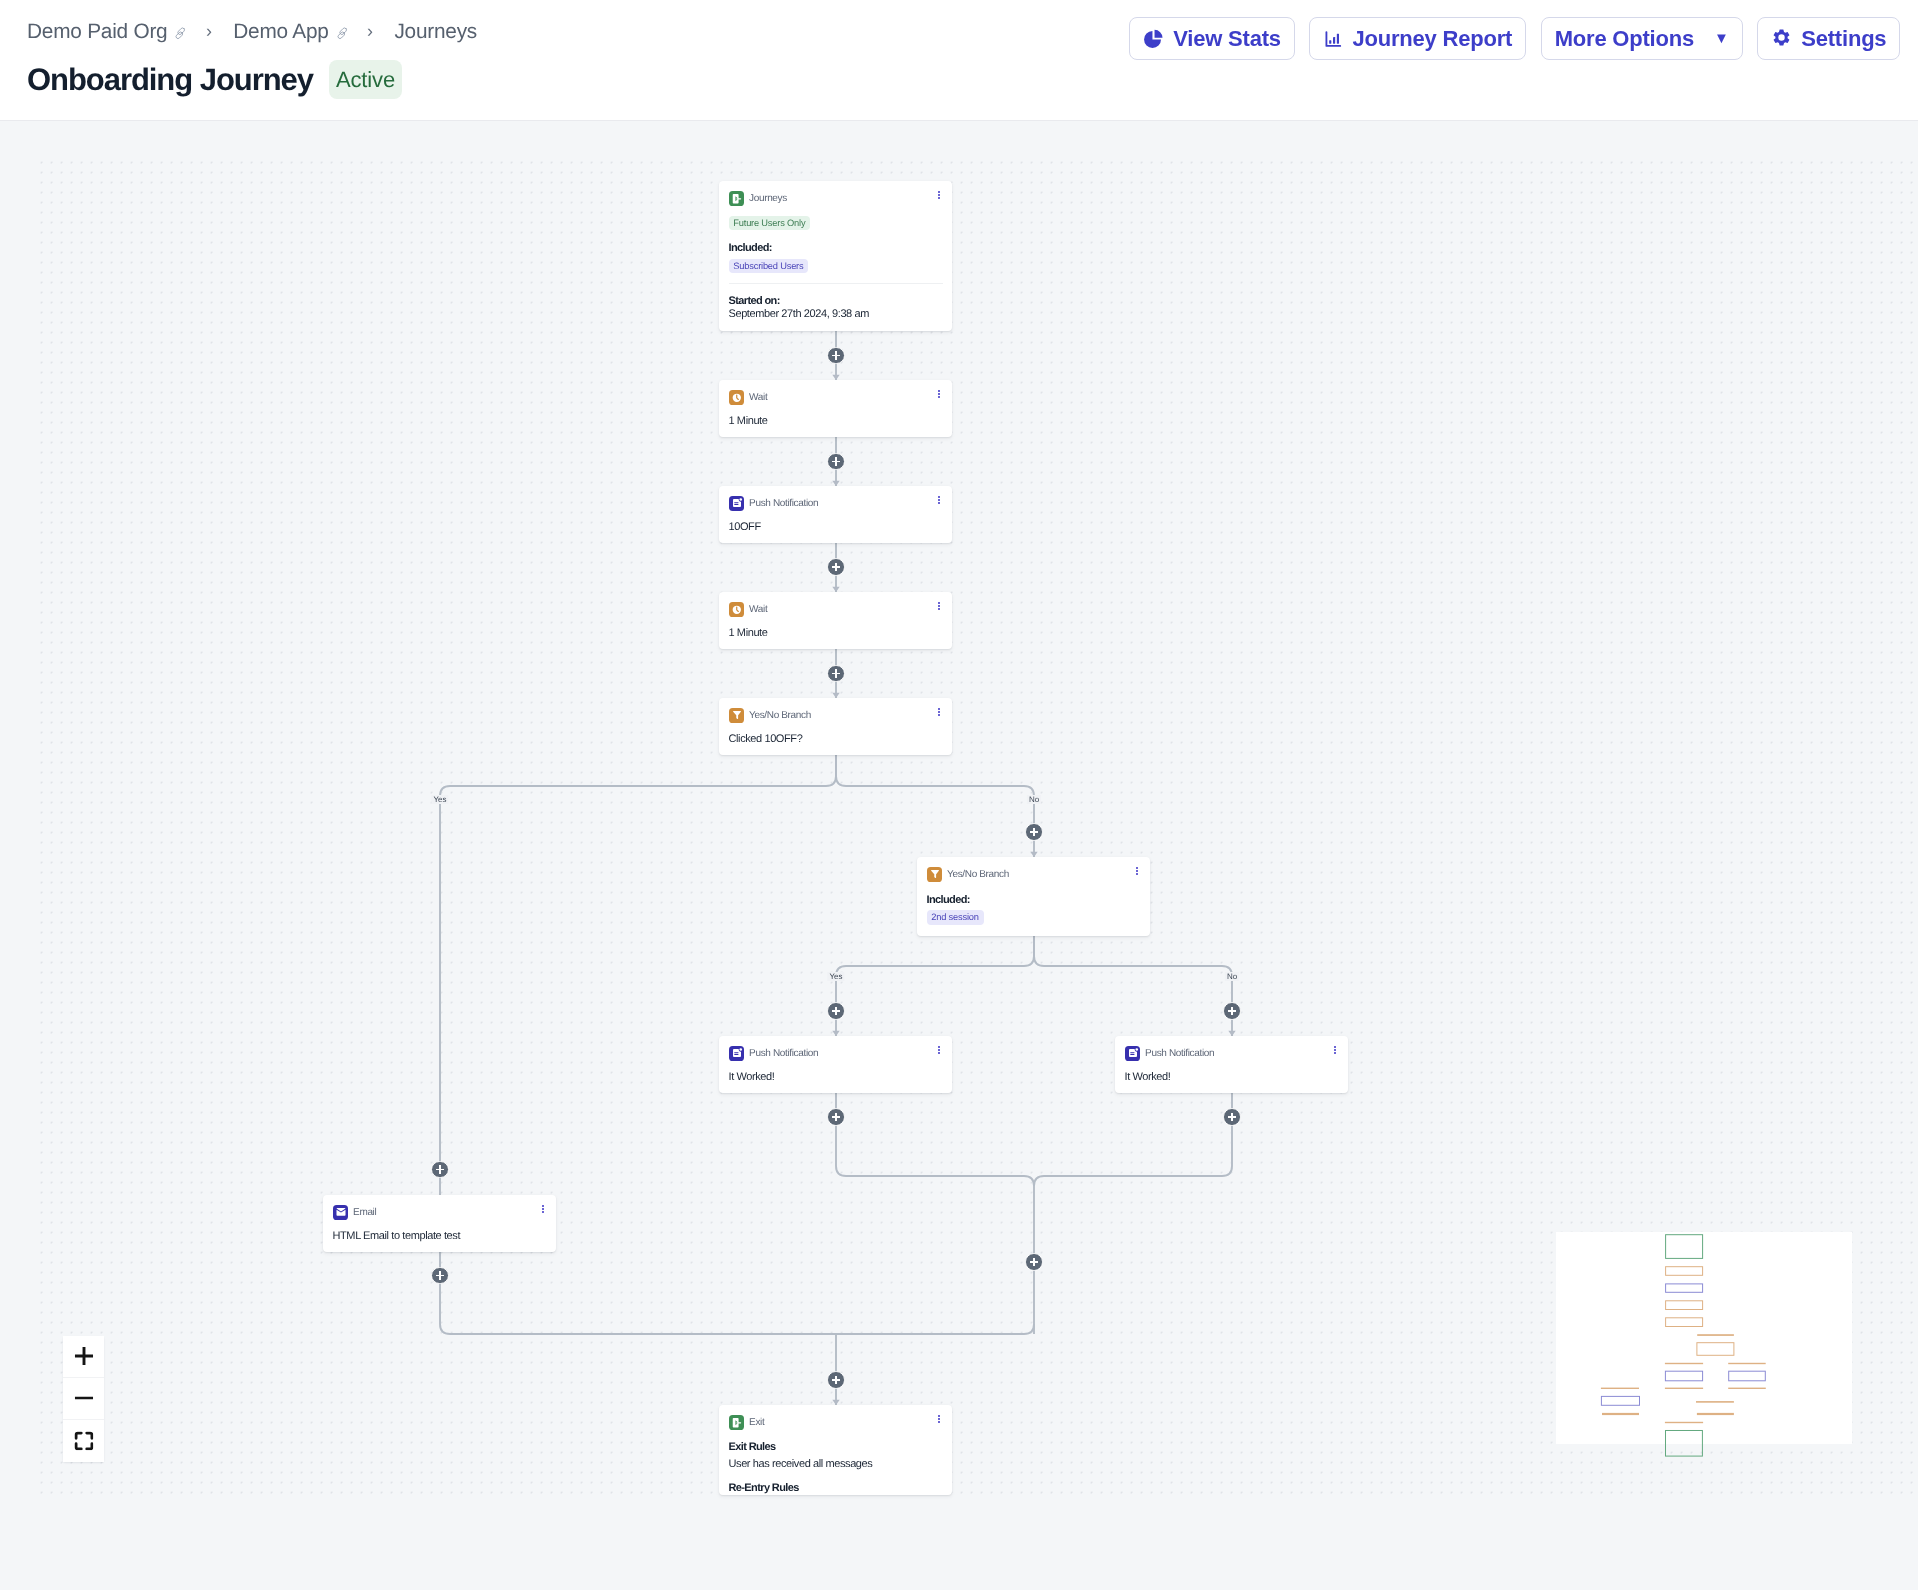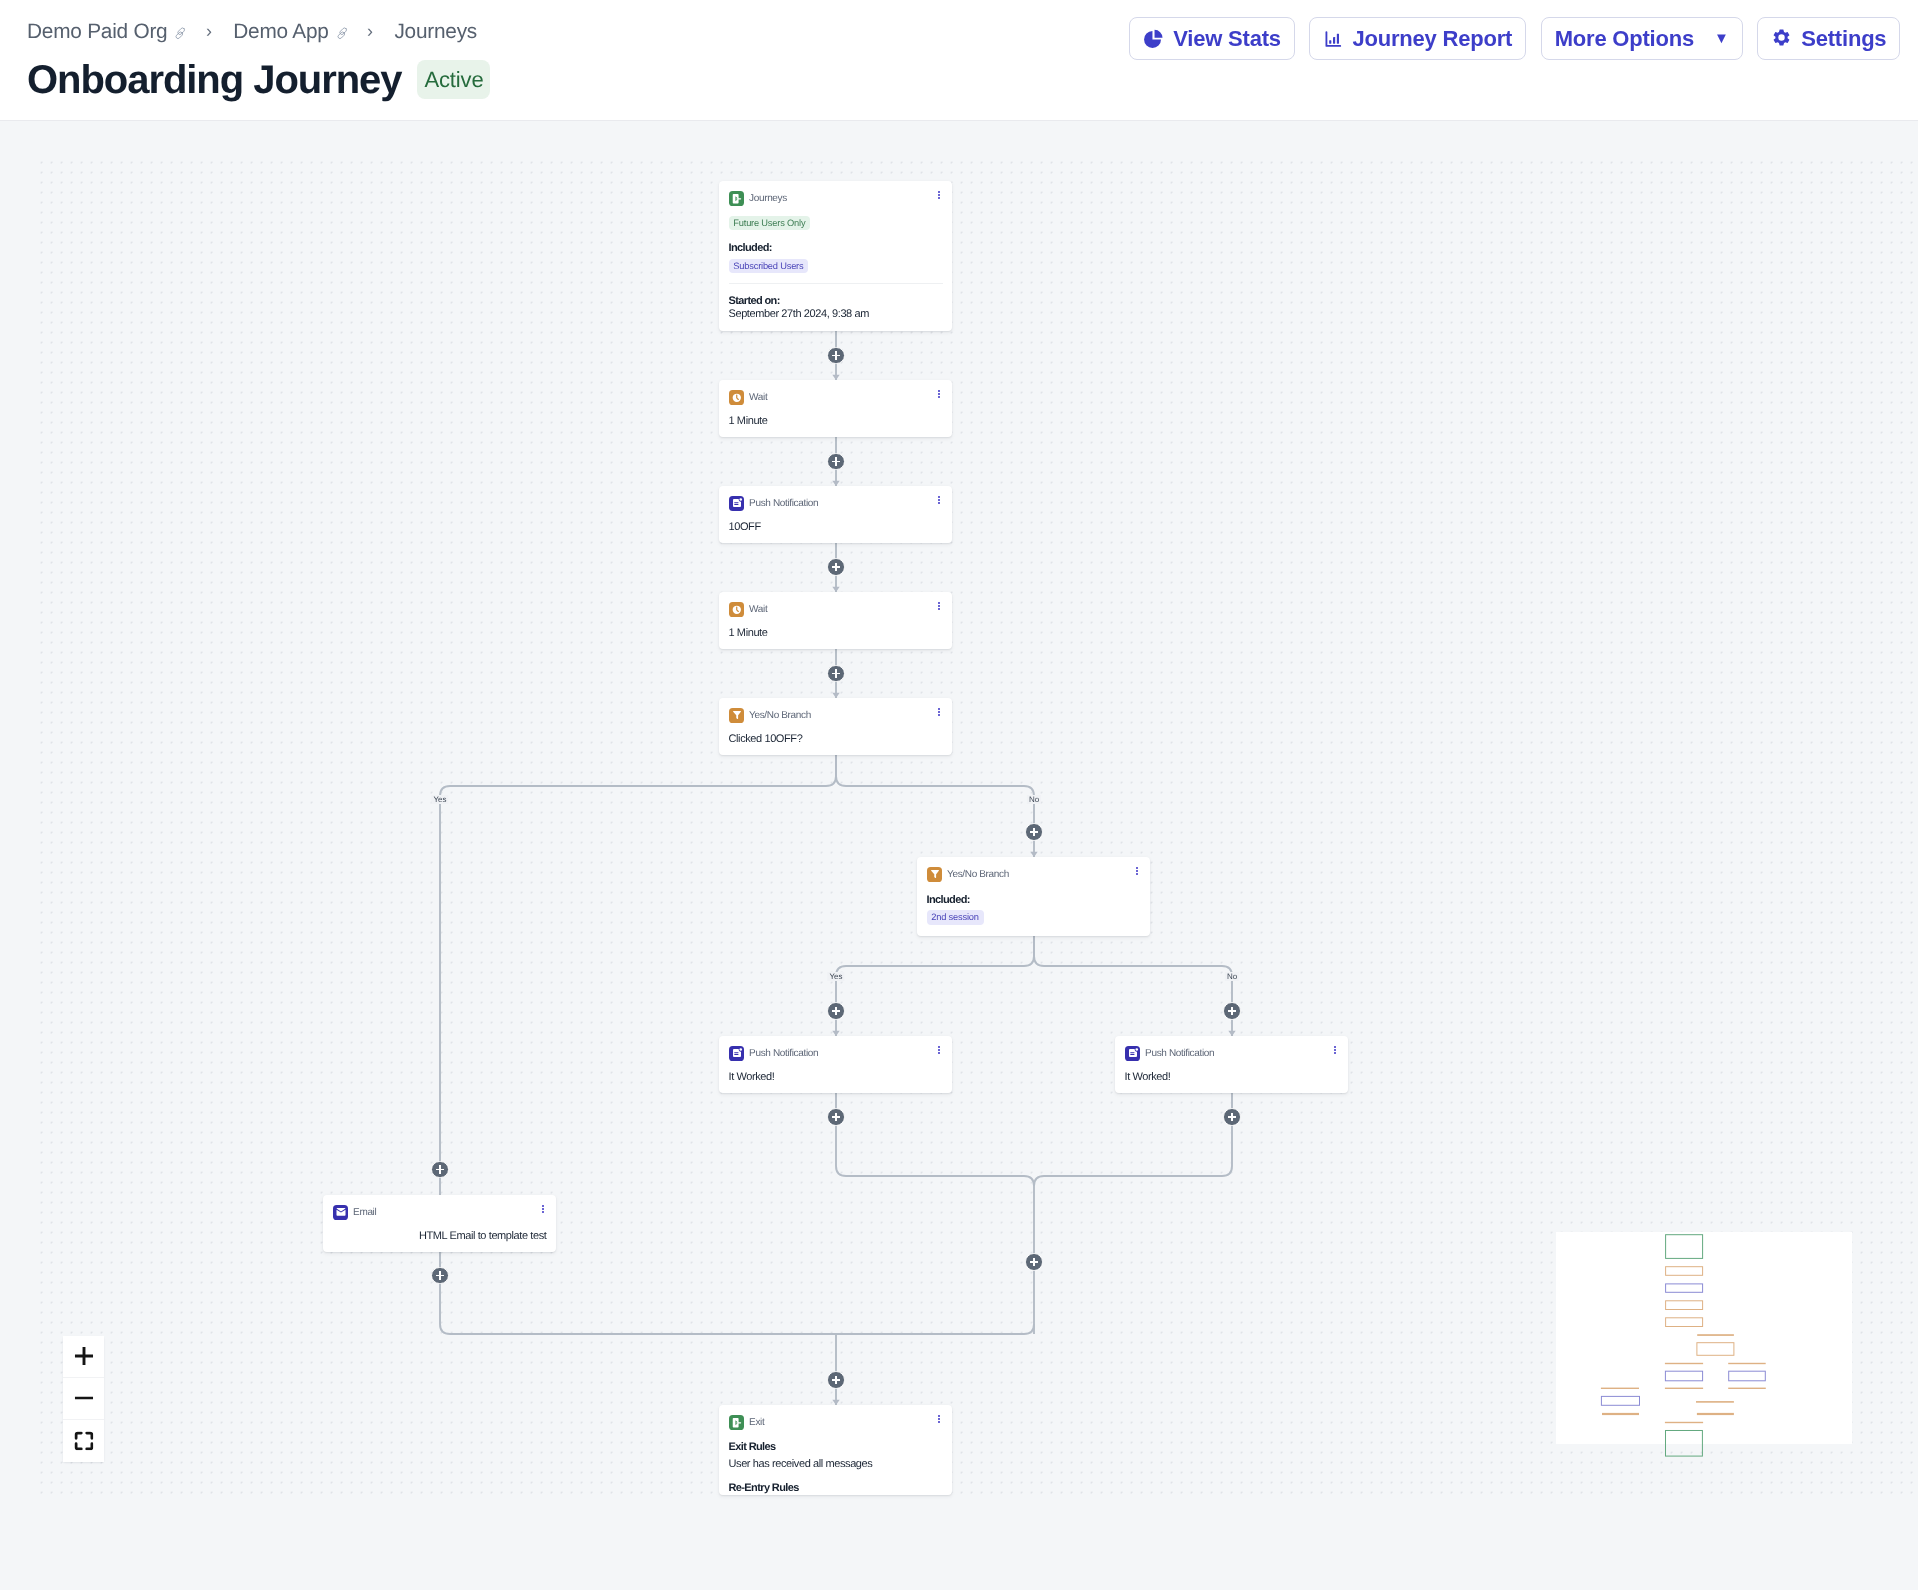--- a/index.html
+++ b/index.html
@@ -9,21 +9,21 @@
 
   
   .header{position:absolute;left:0;top:0;width:1918px;height:121px;background:#fff;border-bottom:1px solid #e9eaee;}
   .breadcrumb{position:absolute;left:27px;top:20px;display:flex;align-items:baseline;font-size:20.8px;letter-spacing:-0.22px;color:#56606e;height:22px;}
   .crumb{display:flex;align-items:baseline;}
   .crumb-link{color:#56606e;text-decoration:none;}
   .crumb-sep{margin:0 21.5px 0 19px;color:#646e7d;font-size:18px;font-weight:400;line-height:1;position:relative;top:-1px;}
   .link-icon{display:inline-block;width:12.5px;height:12.5px;color:#8d99ab;position:relative;top:1.5px;margin-left:7px;}
   .link-icon svg{display:block;width:12.5px;height:12.5px;}
   .title-row{position:absolute;left:27px;top:60px;display:flex;align-items:center;}
-  .page-title{font-size:40px;font-weight:700;color:#141f2e;letter-spacing:-1.05px;line-height:36px;}
+  .page-title{font-size:31px;font-weight:700;color:#141f2e;letter-spacing:-1.05px;line-height:36px;}
   .status-badge{margin-left:16px;background:#e8f3ea;color:#256b3c;font-size:22px;letter-spacing:-0.15px;padding:0 7px;border-radius:8px;line-height:39px;height:39px;position:relative;top:0px;}
 
   .header-actions{position:absolute;right:17.6px;top:17px;display:flex;gap:14.5px;align-items:flex-start;}
   .btn{display:flex;align-items:center;gap:9px;height:43px;padding:0 13px;border:1px solid #d5d8ea;border-radius:8px;background:#fff;color:#3d3ec9;font-size:22px;font-weight:700;letter-spacing:-0.2px;font-family:inherit;cursor:pointer;white-space:nowrap;line-height:1;}
   .btn svg{display:block;}
   .btn .caret{font-size:15px;margin-left:11px;position:relative;top:-1px;}
   .btn .bicon{display:flex;align-items:center;}
 
   
   .canvas{position:absolute;left:0;top:121px;width:1918px;height:1469px;background:#f4f6f8;overflow:hidden;}
@@ -322,21 +322,21 @@
           </div>
           <div class="kebab">
             <i></i>
             <i></i>
             <i></i>
           </div>
           <div class="node-body">
             <div class="row node-sub" style="top:35px">It Worked!</div>
           </div>
         </div>
-        <div class="node" style="left: 323px; top: 1074px; width: 233px; height: 57px; text-align: right;">
+        <div class="node" style="left: 323px; top: 1074px; width: 233px; height: 57px;">
           <div class="node-head">
             <span class="ntype-icon" style="background:#3730ae">
               <svg width="12" height="12" viewBox="0 0 24 24">
                 <path fill="#fff" d="M3 7.3V18a1.5 1.5 0 0 0 1.5 1.5h15A1.5 1.5 0 0 0 21 18V7.3l-8.2 5.3a1.5 1.5 0 0 1-1.6 0z"></path>
                 <path fill="#fff" d="M21 5.2A1.5 1.5 0 0 0 19.5 4h-15A1.5 1.5 0 0 0 3 5.2l9 5.8z"></path>
               </svg>
             </span>
             <span class="node-title">Email</span>
           </div>
           <div class="kebab">

